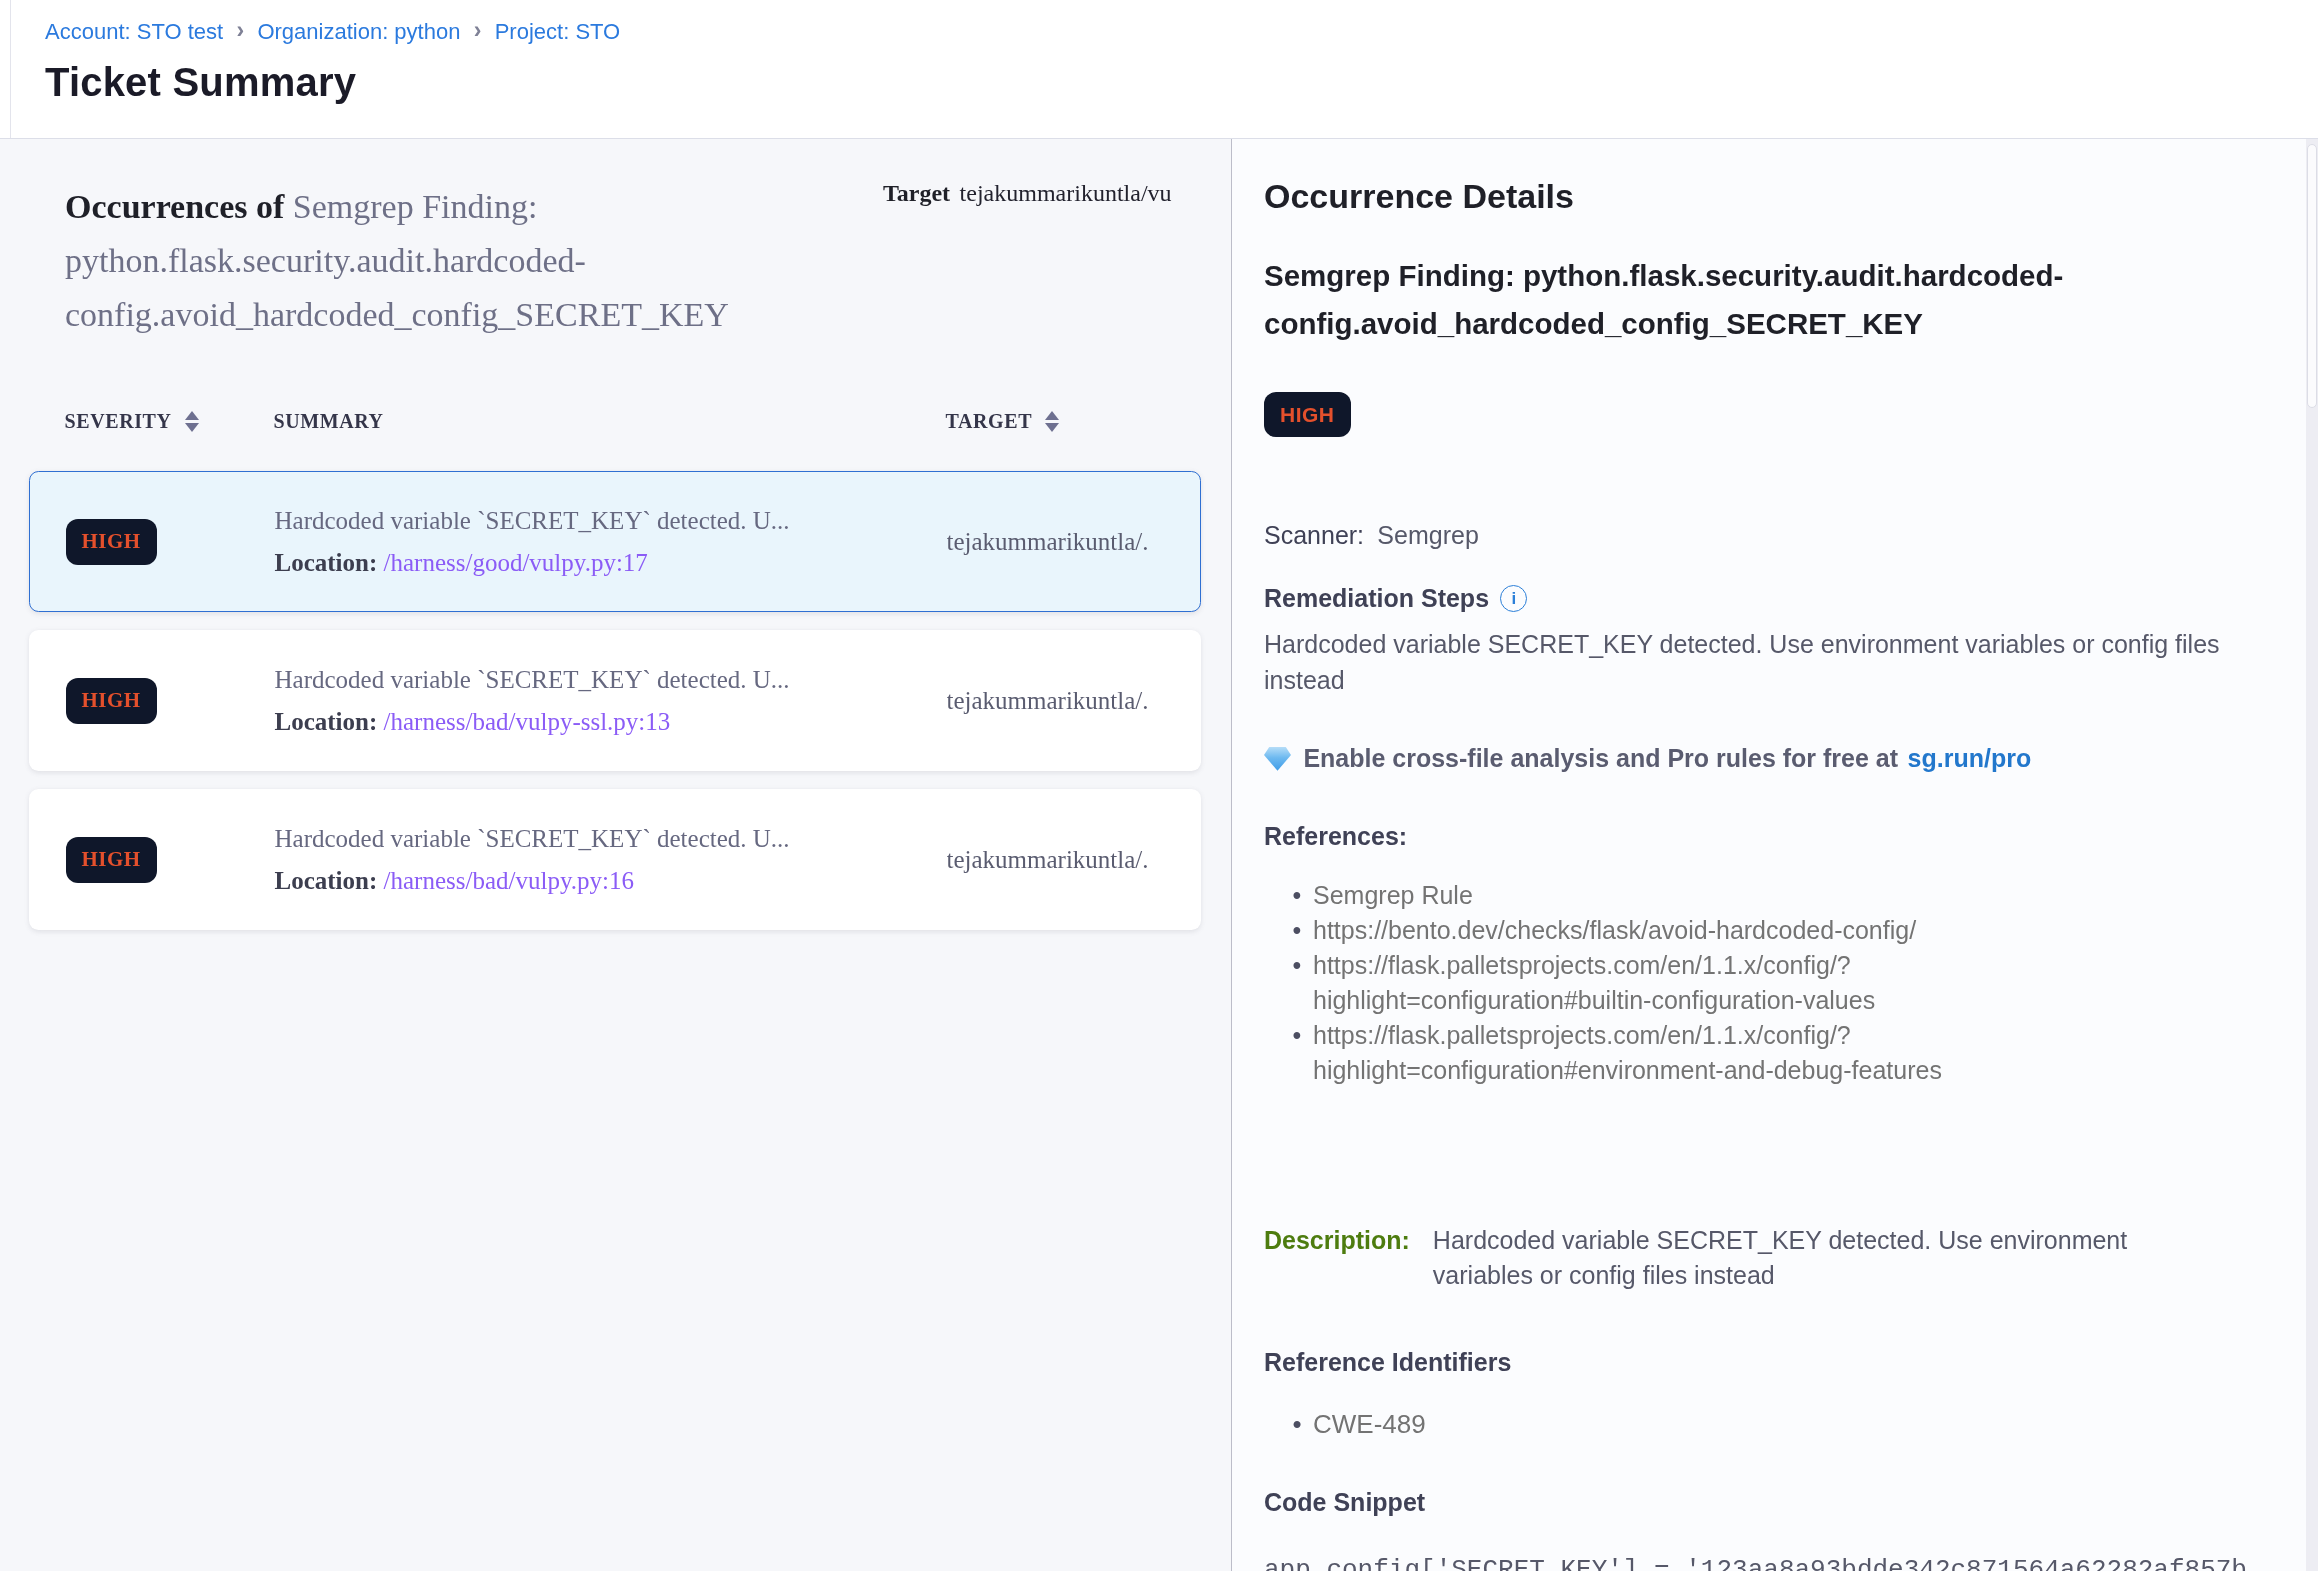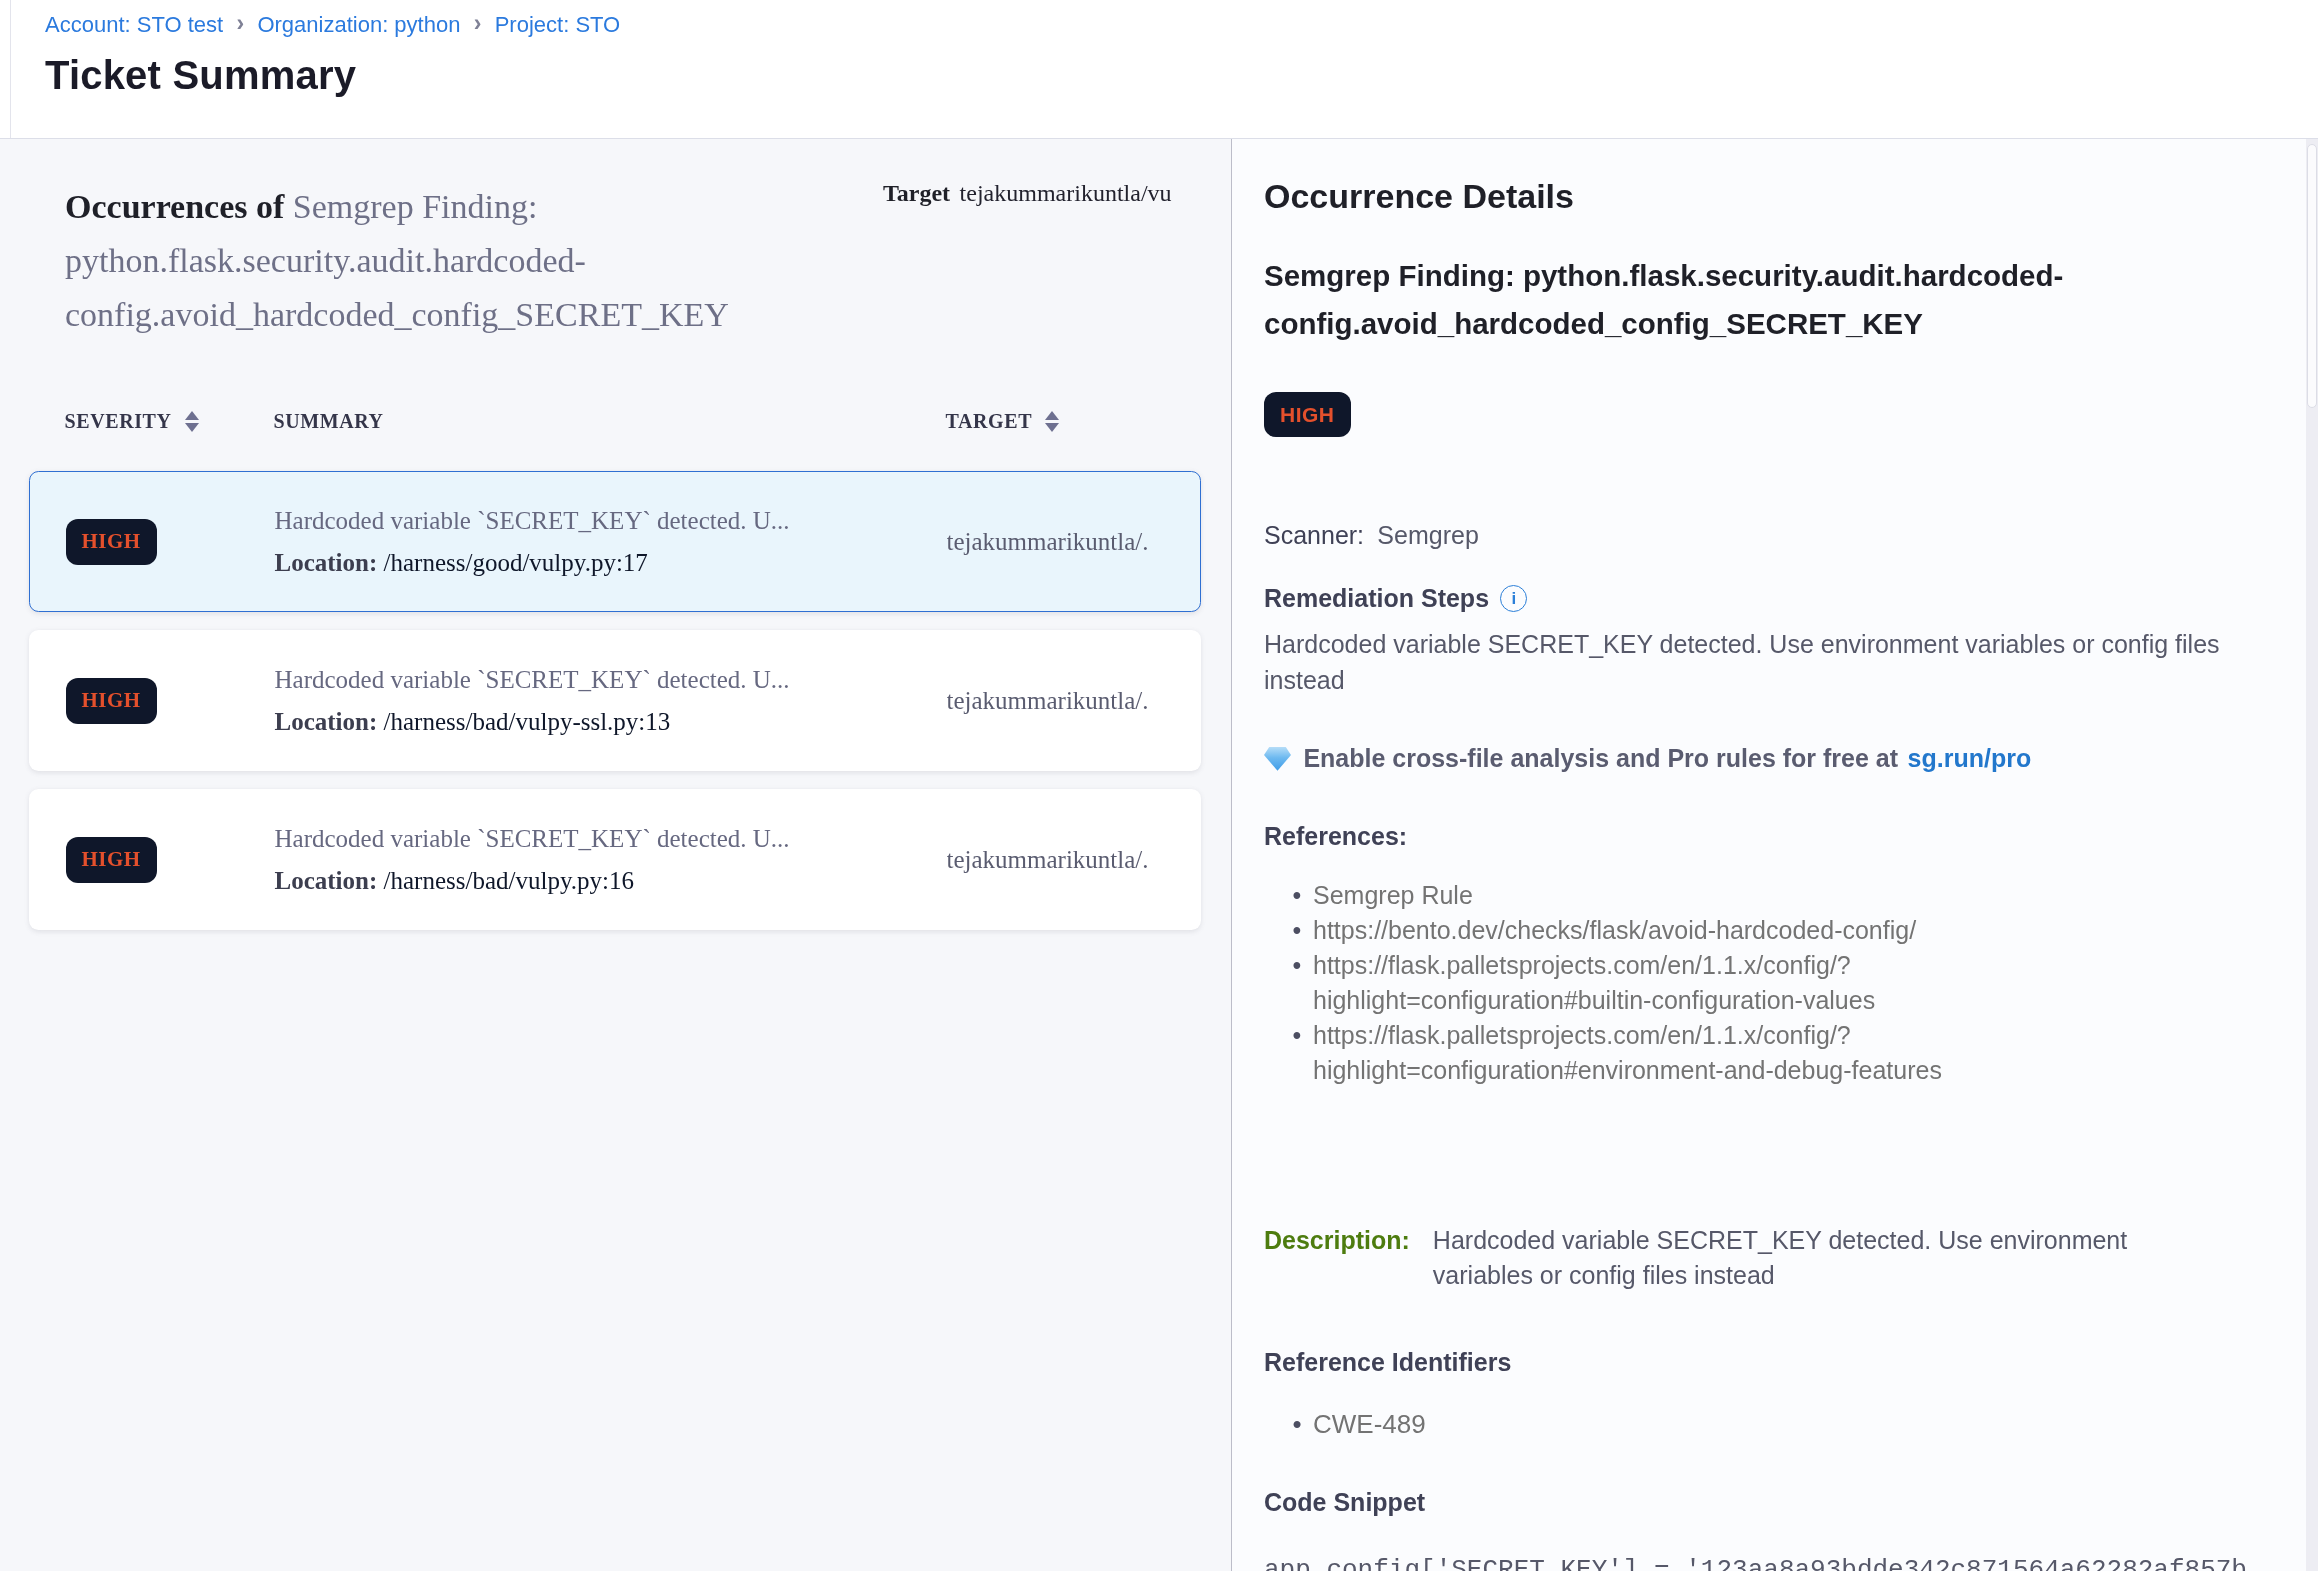--- a/index.html
+++ b/index.html
@@ -1,20 +1,20 @@
 <!DOCTYPE html>
 <html style="font-size:15px"><head>
 <meta charset="utf-8">
 <style>
   * { margin:0; padding:0; box-sizing:border-box; }
   html,body { width:2319px; height:1571px; overflow:hidden; }
   body { font-family:"Liberation Sans", sans-serif; background:#f6f7fa; color:#5e6075; }
 
   
-  .header { position:relative; width:100%; height:139px; background:#ffffff; border-bottom:1.9px solid #dcdee8; padding:11px 0 0 45px; }
+  .header { position:relative; width:100%; height:139px; background:#ffffff; border-bottom:1.9px solid #dcdee8; padding:18px 0 0 45px; }
   .header::before { content:""; position:absolute; left:9.5px; top:0; bottom:0; width:1.9px; background:#e3e4ec; }
   .breadcrumb { font-size:22px; display:flex; align-items:center; gap:13.3px; }
   .crumb { color:#2b7ade; cursor:pointer; text-decoration:none; }
   .crumb-sep { color:#7f8196; font-size:23px; font-weight:700; transform:translateY(-1px); }
   .page-title { margin-top:15px; font-size:40px; font-weight:700; color:#1b1b28; letter-spacing:0.2px; }
 
   
   .content { display:flex; width:100%; height:1432px; }
   .left-panel { position:relative; width:1232px; min-width:1232px; background:#f6f7fa; border-right:1.9px solid #bcbdc9; padding:41px 0 0 0; overflow:hidden;font-family:Liberation Serif, serif; }
   .right-panel { position:relative; flex:1; background:#fbfcfe; padding:38px 28px 0 32px; overflow:hidden; }
@@ -34,21 +34,21 @@
 
   .rows { margin:38px 30px 0 28.5px; display:flex; flex-direction:column; gap:18px; }
   .row-card { position:relative; height:141px; background:#ffffff; border:1.9px solid transparent; border-radius:9.5px;
               box-shadow:0 1.9px 4.8px rgba(96,97,112,.14); display:grid; grid-template-columns:209px 672px 1fr;
               padding-left:36px; align-items:center; cursor:pointer; overflow:hidden; }
   .row-card.selected { background:#e9f5fc; border-color:#2f6fd2; }
   .sev-badge { display:inline-block; justify-self:start; background:#0f172a; color:#e4502c; font-size:21px; font-weight:700;
                letter-spacing:0.5px; padding:10.5px 16px; border-radius:12px; }
   .row-summary { font-size:25px; line-height:42px; color:#666880; }
   .row-summary .loc-label { font-weight:700; color:#3c3e4f; }
-  .row-summary .loc-value { color:#0f172a; }
+  .row-summary .loc-value { color:#8b5cf6; }
   .row-target { font-size:25px; color:#5a5c70; white-space:nowrap; overflow:hidden; }
 
   
   .od-heading { font-size:34px; font-weight:700; color:#1f2028; }
   .finding-title { margin-top:36px; width:951px; font-size:29.5px; line-height:48px; font-weight:700; color:#1f2028; overflow-wrap:break-word; }
   .badge-row { margin-top:44px; }
   .kv-line { margin-top:84px; font-size:25px; color:#565869; }
   .kv-line b { font-weight:400; color:#3f4156; margin-right:13.3px; }
   .section-label { margin-top:34px; font-size:25px; font-weight:700; color:#3f4156; display:flex; align-items:center; }
   .info-icon { display:inline-flex; align-items:center; justify-content:center; width:27px; height:27px; border:1.9px solid #2b7fd8;

